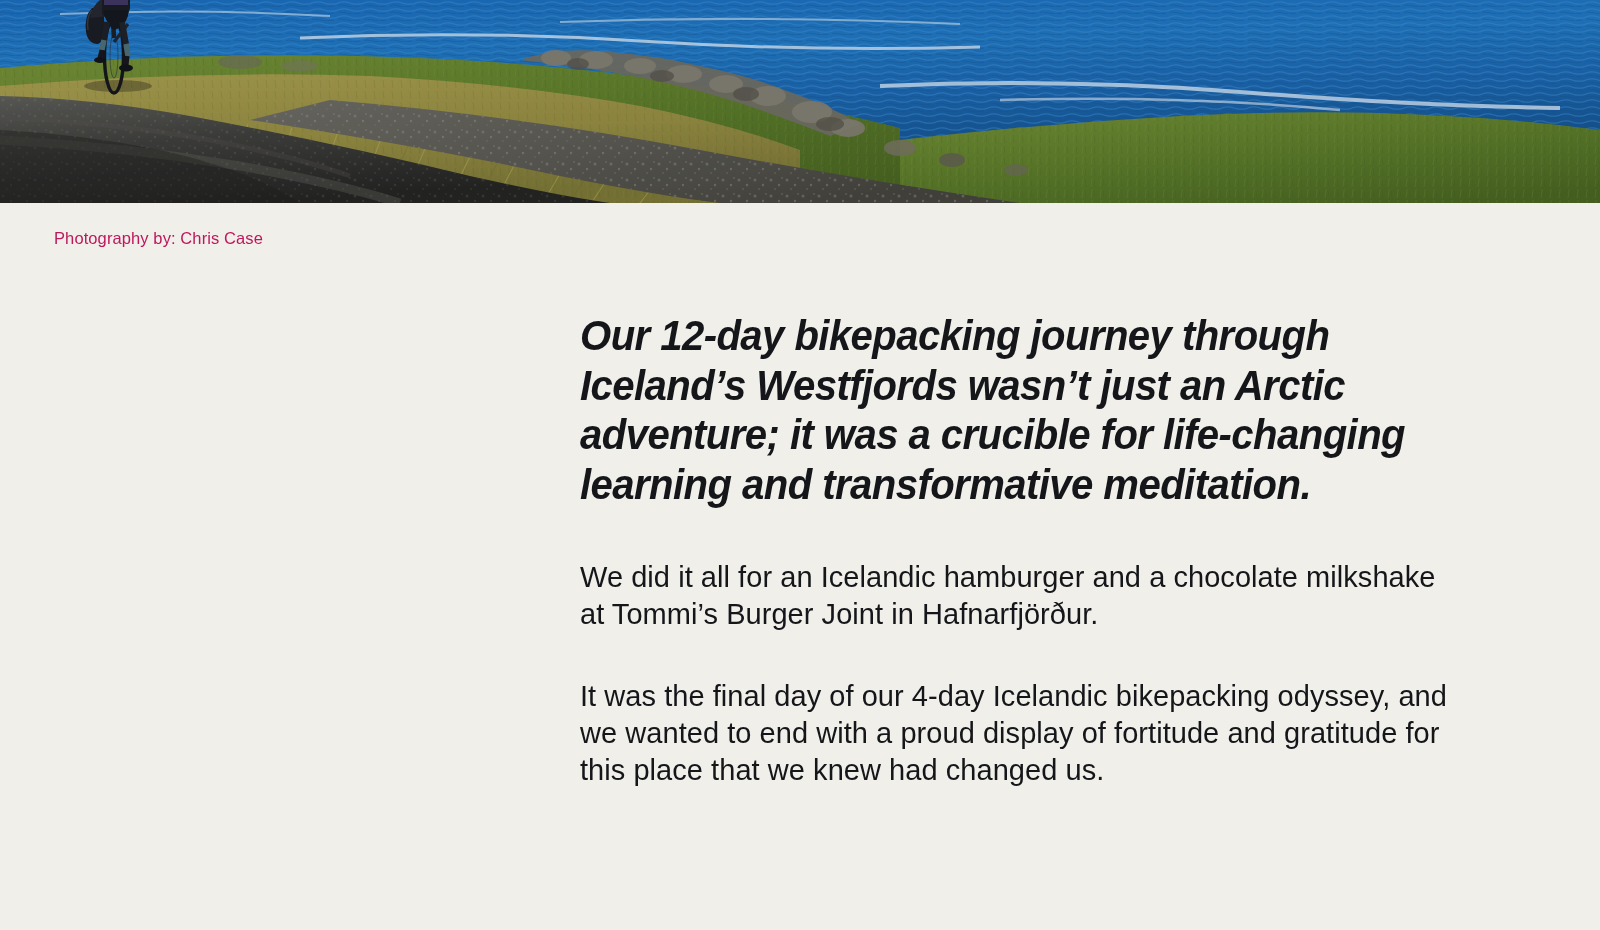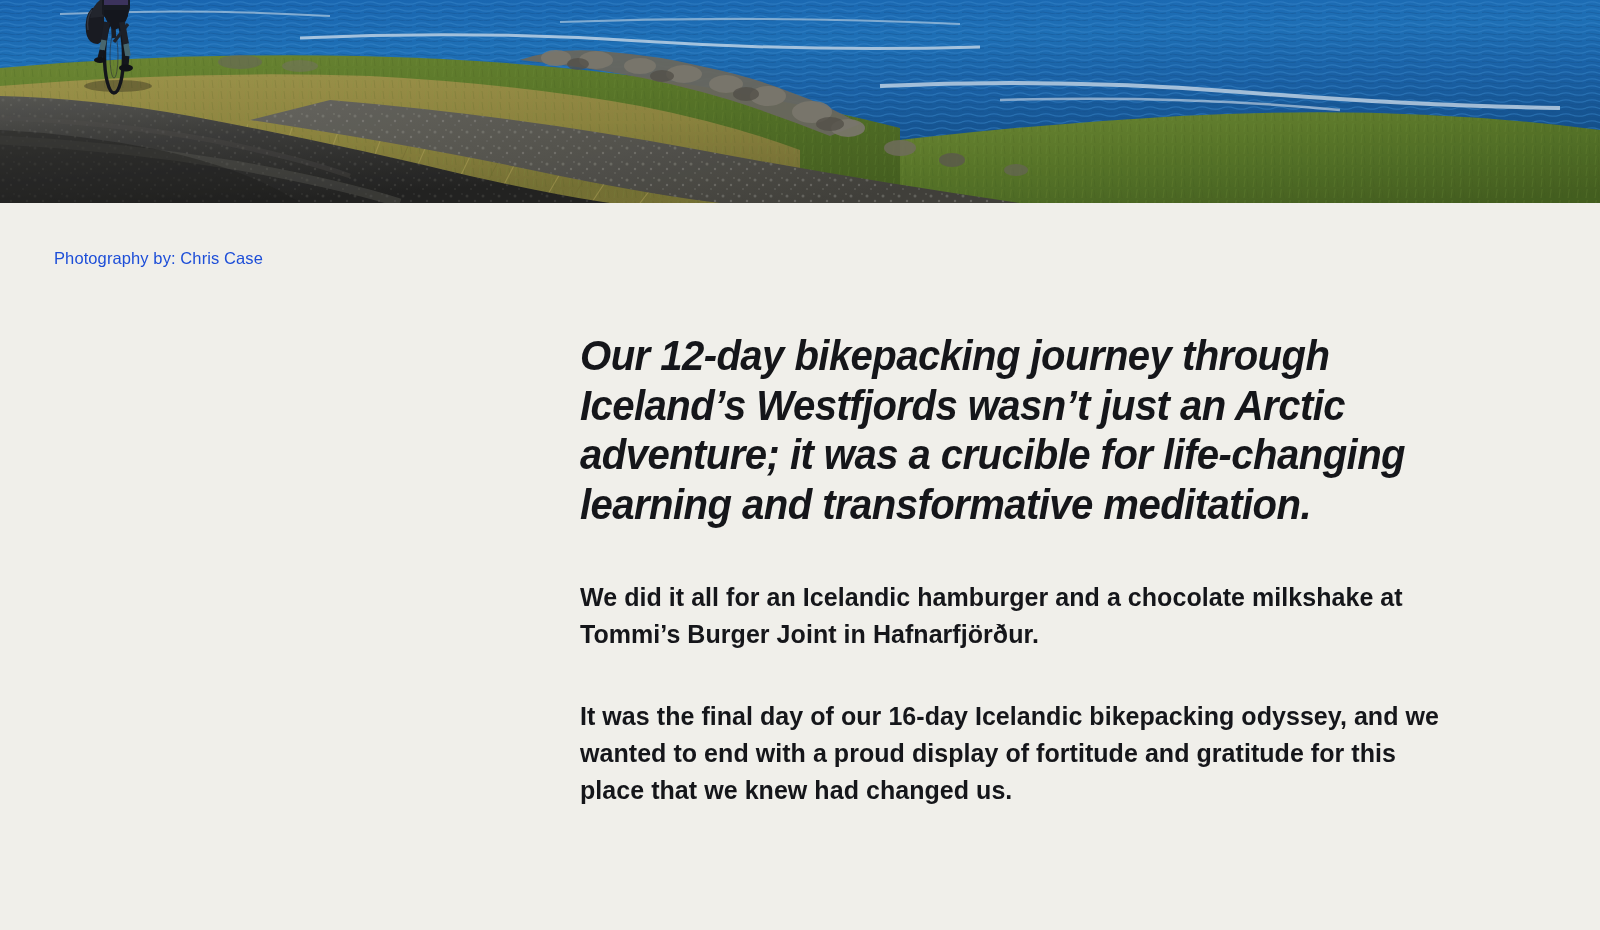--- a/index.html
+++ b/index.html
@@ -33,24 +33,23 @@
     display: block;
   }
 
   
   .caption-row {
     padding: 25px 0 0 54px;
   }
   .caption {
     font-size: 16.5px;
     line-height: 1.3;
-    color: #1d4ed8;
+    color: #be185d;
     letter-spacing: 0.1px;
     font-weight: 400;
-    margin-top: 20px;
   }
 
   
   .article {
     margin-left: 580px;
     width: 870px;
     padding-top: 62px;
   }
 
   .pull-quote {
@@ -60,26 +59,26 @@
     font-weight: 700;
     color: #15161a;
     letter-spacing: -0.6px;
     margin: 0 0 50px 0;
     font-stretch: condensed;
     transform: scaleX(0.955);
     transform-origin: left top;
   }
 
   .para {
-    font-size: 25px;
+    font-size: 29px;
     line-height: 37px;
     color: #15161a;
     letter-spacing: 0.05px;
     margin: 1px 0 45px 0;
-    font-weight: 700;
+    font-weight: 400;
   }
   .para:last-child { margin-bottom: 0; }
 </style>
 </head>
 <body>
 
 <div class="hero">
   <svg class="hero-canvas" viewBox="0 0 1600 203" preserveAspectRatio="none">
     <defs>
       <linearGradient id="oceanGrad" x1="0" y1="0" x2="0.25" y2="1">
@@ -254,16 +253,16 @@
 <div class="caption-row">
   <div class="caption">Photography by: Chris Case</div>
 </div>
 
 <article class="article">
 
   <p class="pull-quote">Our 12-day bikepacking journey through Iceland’s Westfjords wasn’t just an Arctic adventure; it was a crucible for life-changing learning and transformative meditation.</p>
 
   <p class="para">We did it all for an Icelandic hamburger and a chocolate milkshake at Tommi’s Burger Joint in Hafnarfjörður.</p>
 
-  <p class="para">It was the final day of our 16-day Icelandic bikepacking odyssey, and we wanted to end with a proud display of fortitude and gratitude for this place that we knew had changed us.</p>
+  <p class="para">It was the final day of our 4-day Icelandic bikepacking odyssey, and we wanted to end with a proud display of fortitude and gratitude for this place that we knew had changed us.</p>
 
 
 </article>
 
 </body></html>

